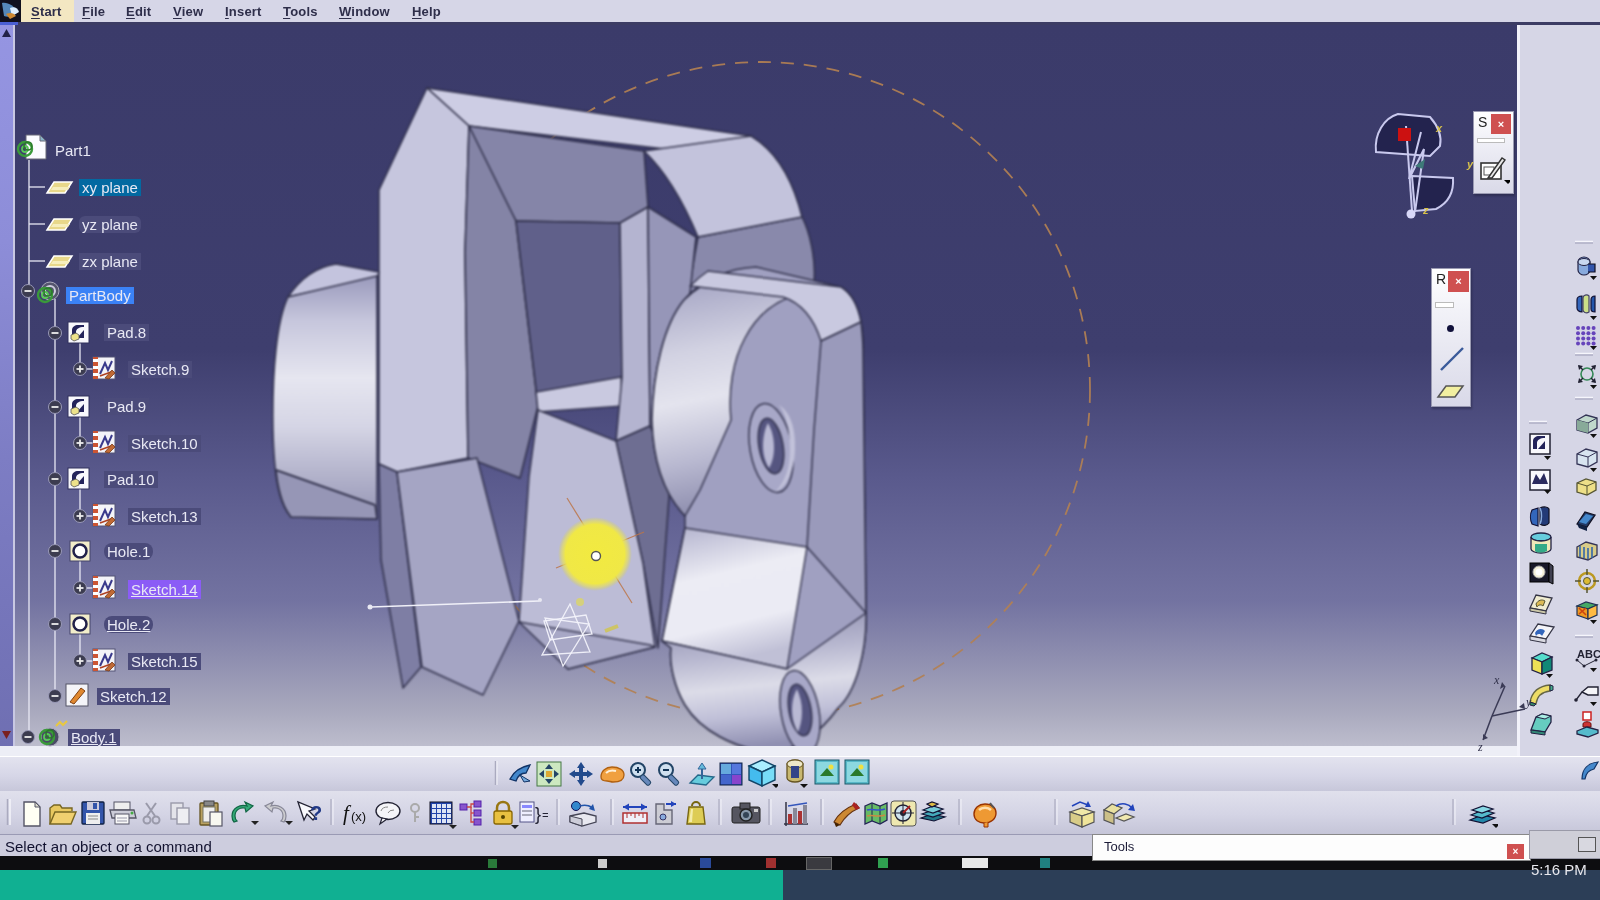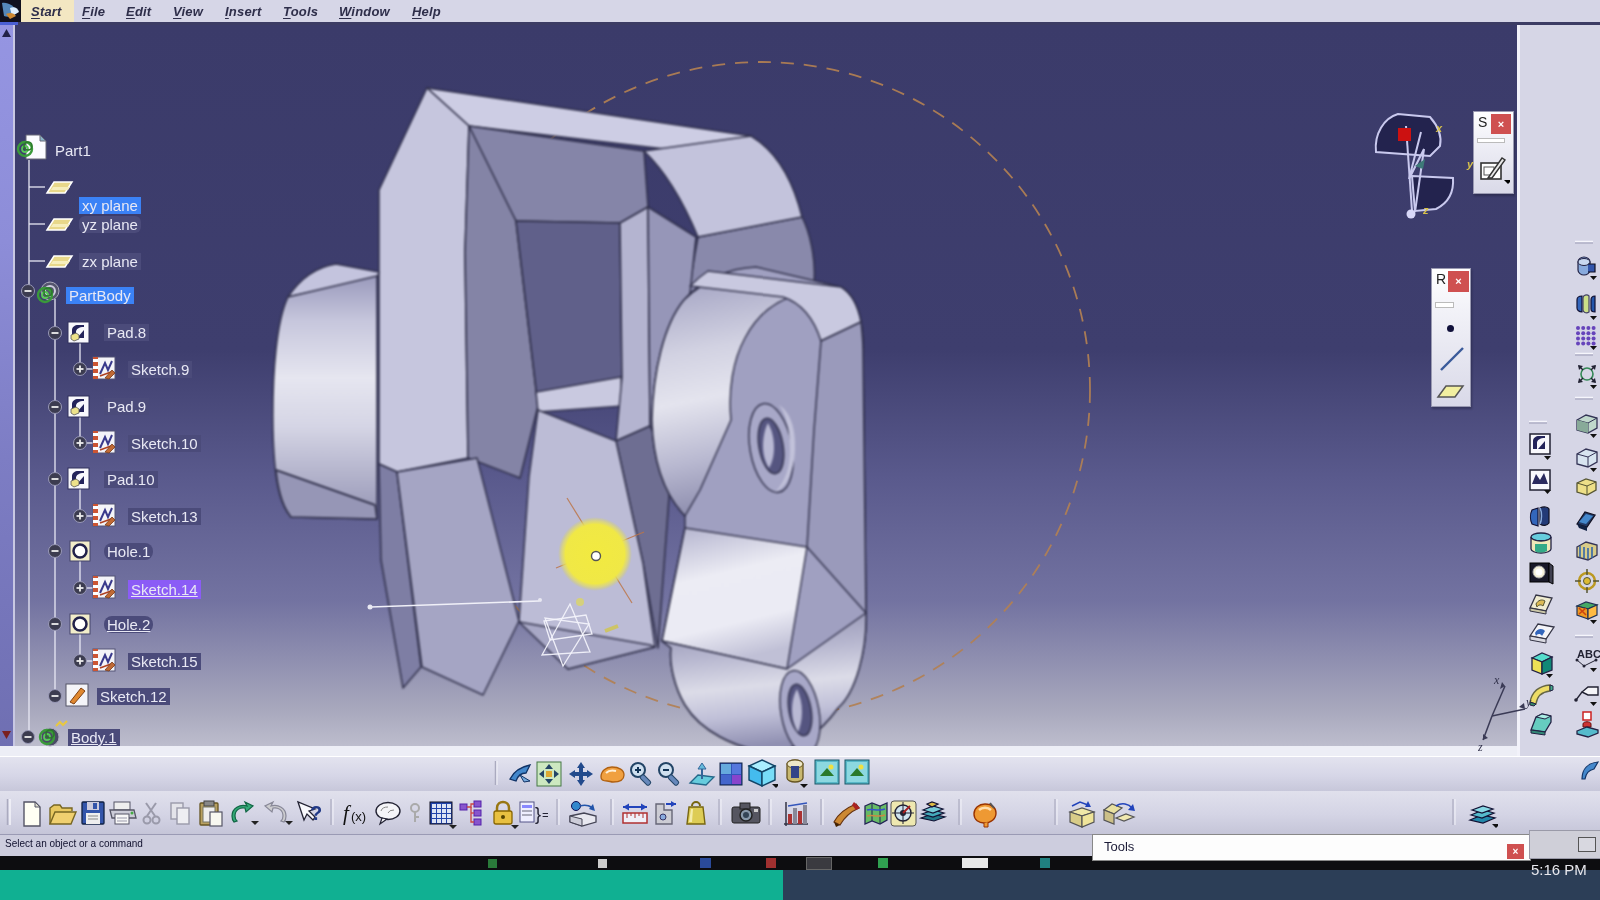--- a/index.html
+++ b/index.html
@@ -1,35 +1,35 @@
 <!DOCTYPE html>
 <html><head>
 <meta charset="utf-8">
 <style>
   html,body{margin:0;padding:0;width:1600px;height:900px;overflow:hidden;
     font-family:"Liberation Sans",sans-serif;background:#d5d5e6;}
   .abs{position:absolute;}
   #menubar{position:absolute;left:0;top:0;width:1280px;height:22px;
-    background:#d6d6e7;border-bottom:5px solid #d946ef;font-style:italic;}
+    background:#d6d6e7;border-bottom:5px solid #d946ef;}
   .mitem{position:absolute;top:4px;font-size:13px;font-weight:bold;color:#2e2e4a;letter-spacing:0.2px;}
   #viewport{position:absolute;left:0;top:25px;width:1517px;height:721px;
     background:linear-gradient(180deg,#3b3b6a 0%,#3e3e6e 45%,#5a5a8d 63%,#7373a1 80%,#a8a8bd 95%,#bdbdcd 100%);}
   #whitestrip{position:absolute;left:0;top:746px;width:1517px;height:10px;background:#edeef6;}
   #leftstrip{position:absolute;left:0;top:25px;width:13px;height:721px;border-right:2px solid #c8c8e2;
     background:linear-gradient(180deg,#9595e2 0%,#8d8dd8 30%,#7d7dc4 60%,#6f6fb2 100%);}
   #rightdock{position:absolute;left:1517px;top:25px;width:83px;height:731px;
     background:#d6d6e6;border-left:3px solid #f2f2fa;}
   #toolbar1{position:absolute;left:0;top:756px;width:1600px;height:34px;
     background:linear-gradient(180deg,#e3e3ef 0%,#d6d6e7 55%,#c7c7da 100%);
     border-top:1px solid #fff;border-bottom:1px solid #a9a9c2;}
   #toolbar2{position:absolute;left:0;top:791px;width:1600px;height:43px;
     background:linear-gradient(180deg,#e0e0ec 0%,#d4d4e5 55%,#c5c5d8 100%);
     border-bottom:1px solid #9a9ab4;}
   #statusbar{position:absolute;left:0;top:835px;width:1600px;height:21px;
-    background:#cdcdde;color:#11112e;font-size:10px;}
+    background:#cdcdde;color:#11112e;font-size:15px;}
   #taskbar{position:absolute;left:0;top:856px;width:1600px;height:14px;background:#0d0d10;}
   #teal{position:absolute;left:0;top:870px;width:783px;height:30px;background:#10b092;}
   #navy{position:absolute;left:783px;top:870px;width:817px;height:30px;background:#2c3e57;}
   .panel{position:absolute;background:linear-gradient(180deg,#ffffff 0%,#f2f2f8 30%,#d9d9e8 100%);
     border:1px solid #9a9ab2;box-shadow:1px 2px 2px rgba(20,20,40,.35);}
   .redx{position:absolute;background:#cf5050;color:#fff;text-align:center;font-weight:bold;}
   u{text-decoration:underline;text-underline-offset:2px;}
 </style>
 </head>
 <body>
@@ -565,21 +565,21 @@
 
   <use href="#minus" x="21" y="730"></use>
   <g transform="translate(38,724)">
       <circle cx="12" cy="13" r="9" fill="#4a4a66" stroke="#aab" stroke-width="1"></circle>
     </g>
   <use href="#swirl" x="38" y="728"></use>
   <path d="M56,726 l4,-4 l3,3 l4,-4" stroke="#e8c840" stroke-width="2" fill="none"></path>
 </svg>
 <div id="tree" style="position:absolute;left:0;top:0;width:230px;height:780px;font-size:15px;color:#e8e8f4;">
   <div class="abs" style="left:55px;top:142px;">Part1</div>
-  <div class="abs" style="left:79px;top:179px;background:#3b82f6;padding:0 3px;margin-top:18px;">xy plane</div>
+  <div class="abs" style="left:79px;top:179px;background:#0369a1;padding:0 3px;">xy plane</div>
   <div class="abs" style="left:79px;top:216px;background:#4b4b7a;padding:0 3px;border-radius:6px;">yz plane</div>
   <div class="abs" style="left:79px;top:253px;background:#4b4b7a;padding:0 3px;">zx plane</div>
   <div class="abs" style="left:66px;top:287px;background:#3b82f6;padding:0 3px;">PartBody</div>
   <div class="abs" style="left:104px;top:324px;background:#4b4b7a;padding:0 3px;">Pad.8</div>
   <div class="abs" style="left:128px;top:361px;background:#4b4b7a;padding:0 3px;">Sketch.9</div>
   <div class="abs" style="left:104px;top:398px;background:#4b4b7a;padding:0 3px;">Pad.9</div>
   <div class="abs" style="left:128px;top:435px;background:#4b4b7a;padding:0 3px;text-align:center;">Sketch.10</div>
   <div class="abs" style="left:104px;top:471px;background:#4b4b7a;padding:0 3px;">Pad.10</div>
   <div class="abs" style="left:128px;top:508px;background:#4b4b7a;padding:0 3px;">Sketch.13</div>
   <div class="abs" style="left:104px;top:543px;background:#4b4b7a;padding:0 3px;border-radius:8px;">Hole.1</div>

